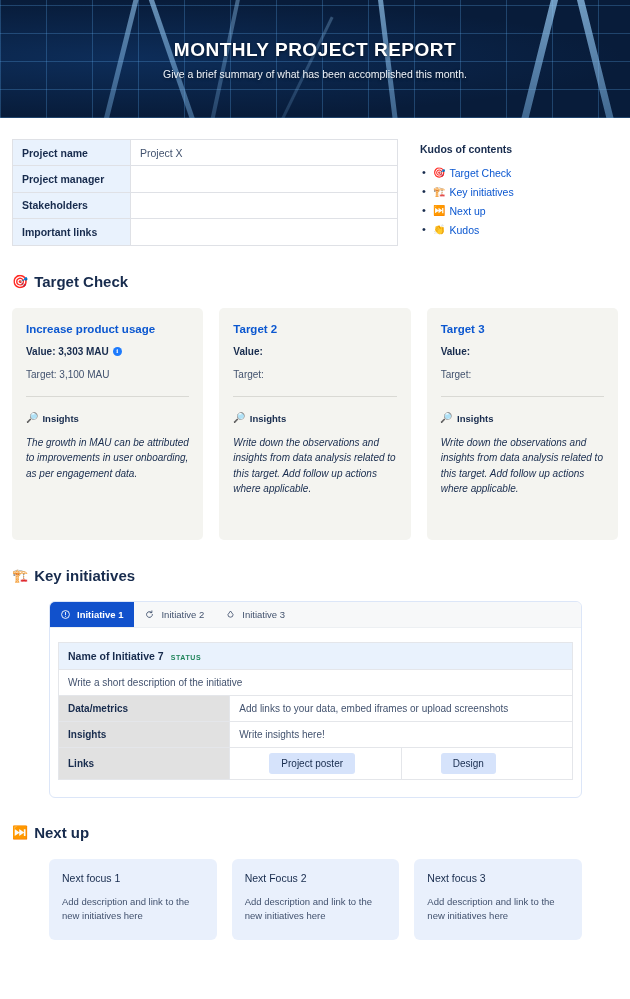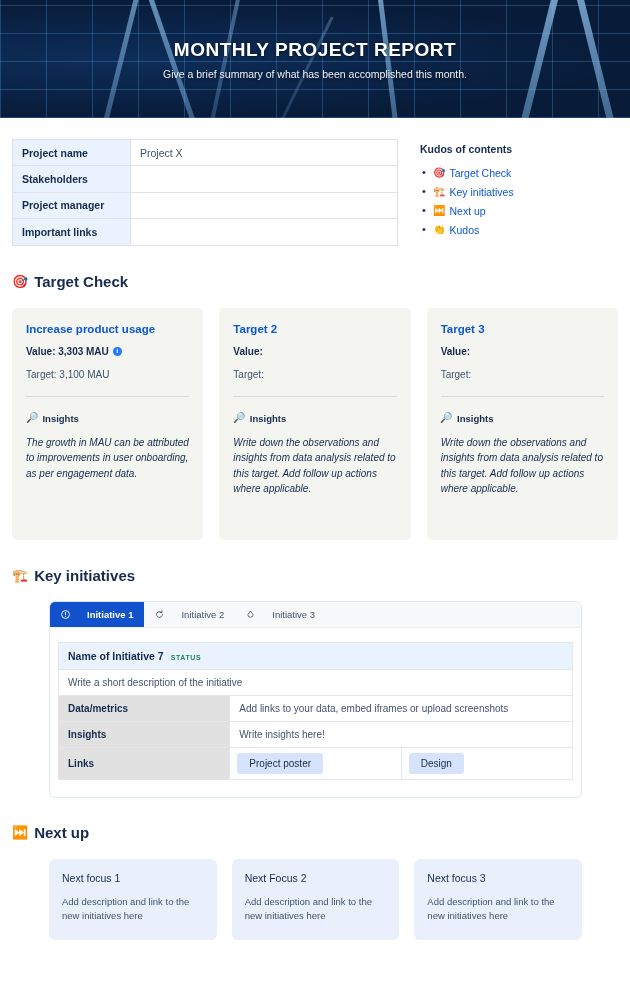--- a/index.html
+++ b/index.html
@@ -221,21 +221,21 @@
   }
   .tabbar {
     display: flex;
     background: #F7F8F9;
     height: 26px;
     border-bottom: 1px solid #EDF0F3;
   }
   .tab {
     display: flex;
     align-items: center;
-    gap: 17px;
+    gap: 7px;
     padding: 0 11px;
     font-size: 9.5px;
     color: #42526E;
     cursor: pointer;
   }
   .tab.active {
     background: #1151CC;
     color: #ffffff;
     font-weight: 600;
   }
@@ -276,20 +276,21 @@
   .init-table td.val { color: #42526E; }
   .linkcell { padding: 5px 7px !important; }
   .linkbtn {
     display: inline-block;
     background: #D6E3FB;
     color: #172B4D;
     font-size: 10px;
     padding: 5px 12px;
     border-radius: 3px;
     cursor: pointer;
+    margin-left: 32px;
   }
 
   
   .next-grid {
     display: flex;
     gap: 15px;
     margin: 18px 0 0 37px;
     width: 533px;
   }
   .next-card {
@@ -333,25 +334,25 @@
 
   <div class="top-row">
 
     <table class="info-table">
       <tbody>
         <tr>
           <td class="k">Project name</td>
           <td class="v">Project X</td>
         </tr>
         <tr>
-          <td class="k">Stakeholders</td>
+          <td class="k">Project manager</td>
           <td class="v"></td>
         </tr>
         <tr>
-          <td class="k">Project manager</td>
+          <td class="k">Stakeholders</td>
           <td class="v"></td>
         </tr>
         <tr>
           <td class="k">Important links</td>
           <td class="v"></td>
         </tr>
       </tbody>
     </table>
 
     <div class="toc">

